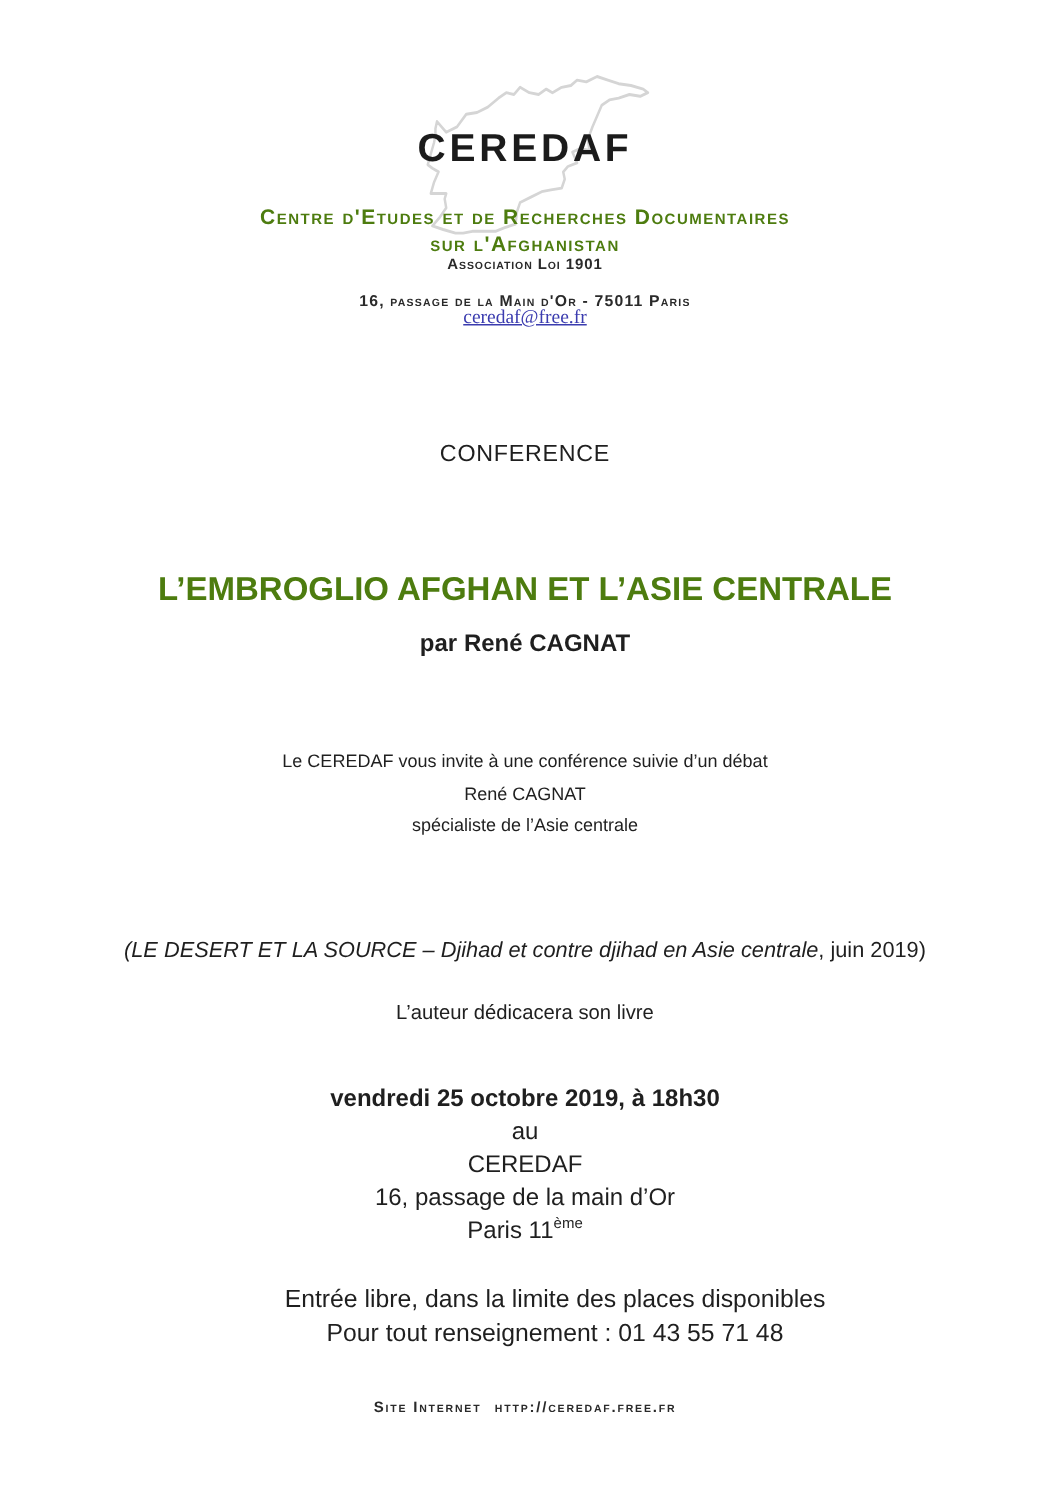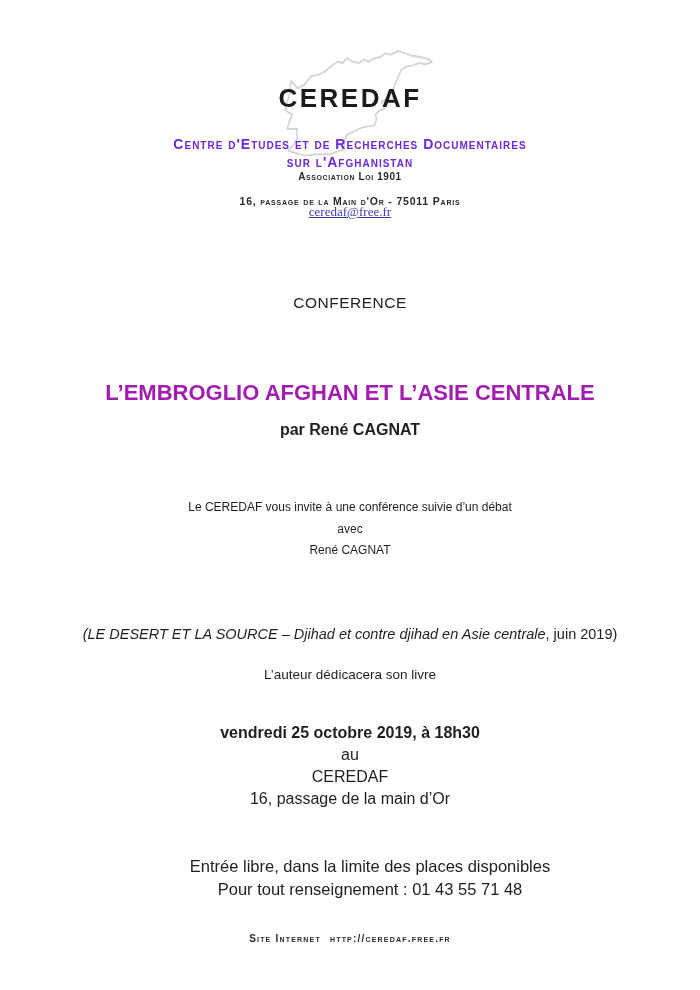--- a/index.html
+++ b/index.html
@@ -32,21 +32,21 @@
     font-size: 26px; font-weight: bold;
     letter-spacing: 2.5px;
     color: #1b1b1b;
   }
   .orgname1 { top: 136px; }
   .orgname2 { top: 154px; }
   .orgname1, .orgname2 {
     font-variant: small-caps;
     font-size: 14px; font-weight: bold;
     letter-spacing: 1px;
-    color: #6d28d9;
+    color: #4d7c0f;
   }
   .association {
     top: 171px;
     font-variant: small-caps;
     font-size: 10px; font-weight: bold;
     letter-spacing: 0.6px;
     color: #2a2a2a;
   }
   .address {
     top: 195px;
@@ -65,21 +65,21 @@
   
   .conference-label {
     top: 294px;
     font-size: 15.5px;
     letter-spacing: 0.5px;
   }
   .event-title {
     top: 380px;
     font-size: 22px; font-weight: bold;
     letter-spacing: 0px;
-    color: #a21caf;
+    color: #4d7c0f;
   }
   .event-byline {
     top: 421px;
     font-size: 16px;
     font-weight: bold;
   }
   
   .invite-block { top: 497px; font-size: 12px; line-height: 21.5px; }
   .occasion { top: 603px; font-size: 16px; }
   .book-line { top: 626px; font-size: 14.5px; }
@@ -118,34 +118,37 @@
   <div class="blk email-row">
     <a class="email-link" href="#">ceredaf@free.fr</a>
   </div>
 
   <div class="blk conference-label">CONFERENCE</div>
   <div class="blk event-title">L’EMBROGLIO AFGHAN ET L’ASIE CENTRALE</div>
   <div class="blk event-byline">par René CAGNAT</div>
 
   <div class="blk invite-block">
     <div>Le CEREDAF vous invite à une conférence suivie d’un débat</div>
-    <div>avec</div>
     <div>René CAGNAT</div>
+    <div>spécialiste de l’Asie centrale</div>
   </div>
 
   <div class="blk book-line">
     <span class="it">(LE DESERT ET LA SOURCE – Djihad et contre djihad en Asie centrale</span><span>, juin 2019)</span>
   </div>
   <div class="blk dedication">L’auteur dédicacera son livre</div>
 
   <div class="blk schedule-block">
     <div class="bold">vendredi 25 octobre 2019, à 18h30</div>
     <div>au</div>
     <div>CEREDAF</div>
     <div>16, passage de la main d’Or</div>
+    <div>
+      <span>Paris 11</span><sup>ème</sup>
+    </div>
   </div>
 
   <div class="blk notes-block">
     <div>Entrée libre, dans la limite des places disponibles</div>
     <div>Pour tout renseignement : 01 43 55 71 48</div>
   </div>
 
   <div class="blk site-footer">
     <span>Site Internet</span><span class="url">http://ceredaf.free.fr</span>
   </div>

